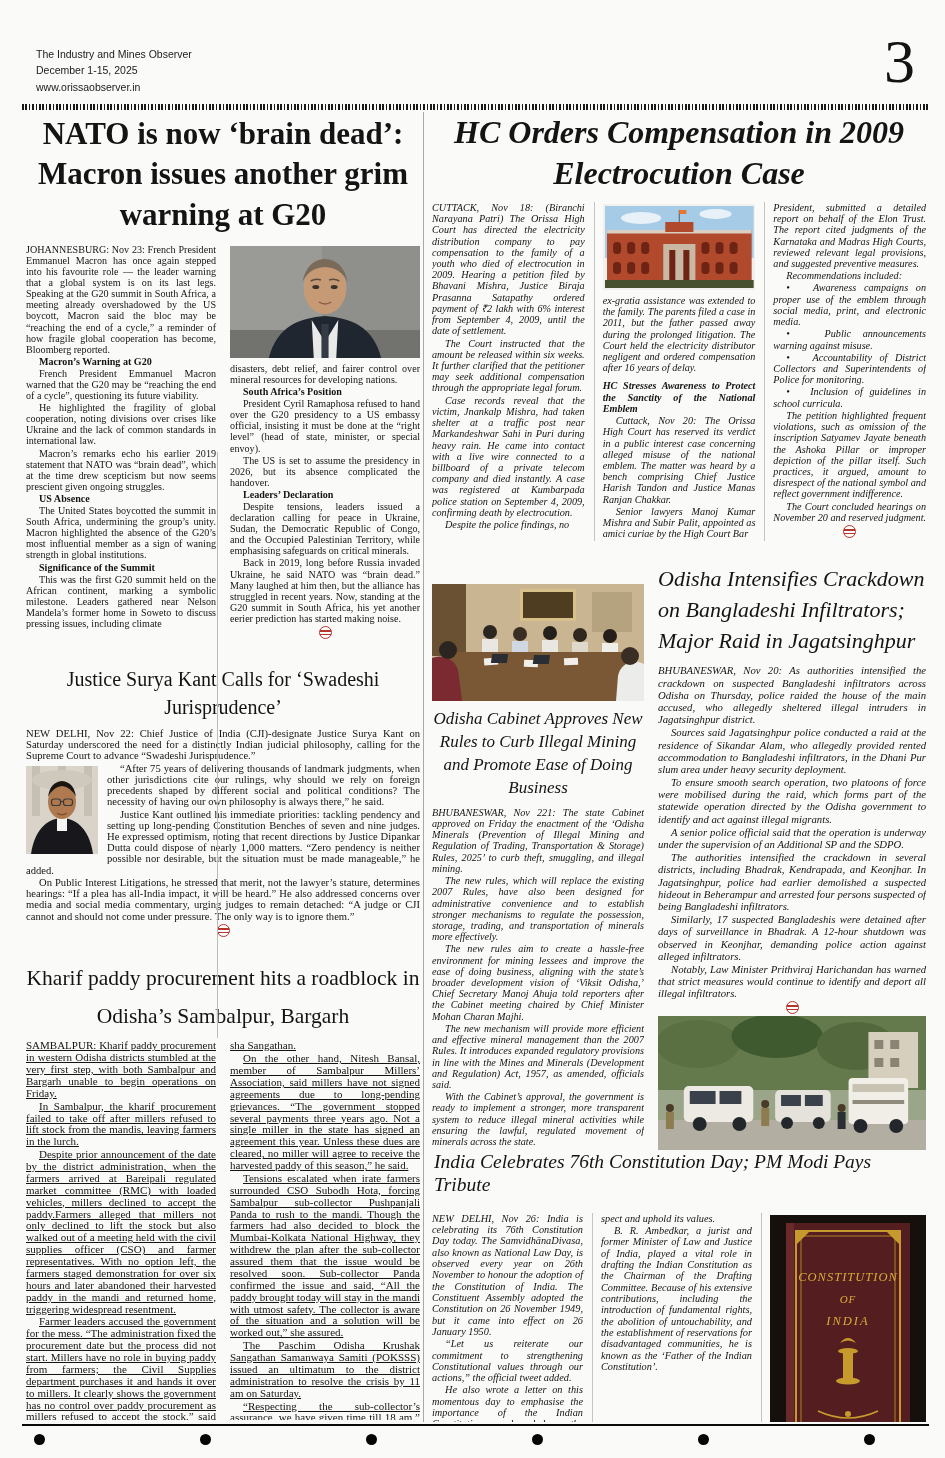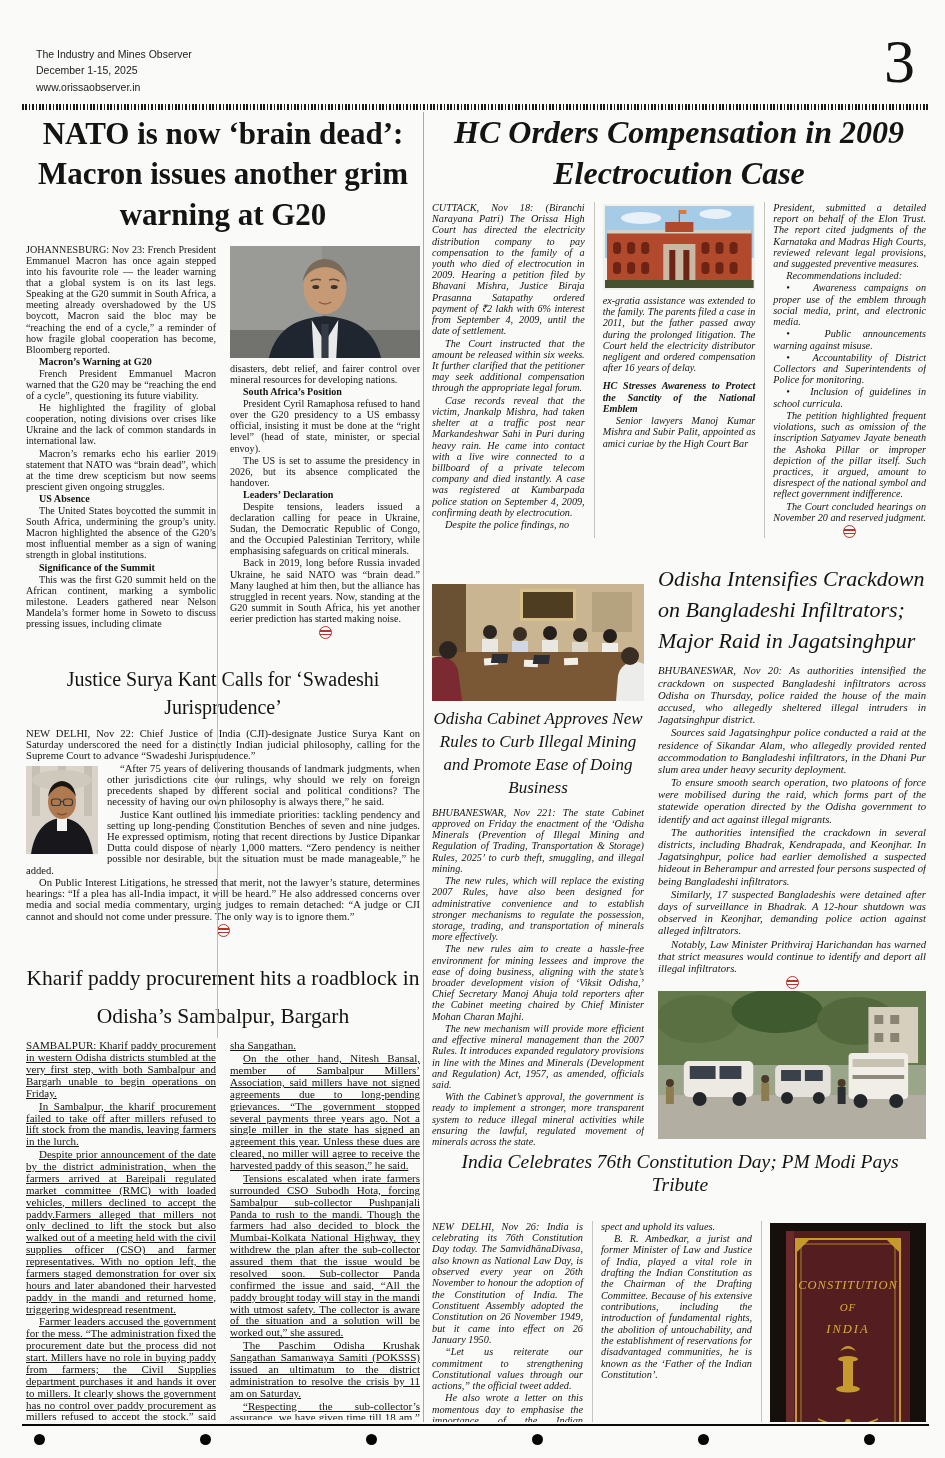--- a/index.html
+++ b/index.html
@@ -27,21 +27,21 @@
   .art-cabinet{top:470px;width:212px;right:auto;height:566px;}
   .art-crackdown{top:452px;left:226px;height:586px;}
   .art-india{top:1038px;height:272px;}
   h1,h2,h3{margin:0;font-weight:700;text-align:center;}
   .h-nato{font-size:31px;line-height:1.3;margin:2px 0 9px;}
   .h-hc{font-size:32px;line-height:1.28;margin:0 0 8px;}
   .h-justice{font-size:20px;font-weight:400;line-height:1.4;margin:0 0 7px;}
   .h-kharif{font-size:21.5px;font-weight:400;line-height:1.75;margin:0 0 5px;}
   .h-cabinet{font-size:17px;font-weight:400;line-height:1.35;margin:7px 0 7px;}
   .h-crackdown{font-size:22px;font-weight:400;line-height:1.4;text-align:left;margin:0 0 8px;}
-  .h-india{font-size:19.5px;font-weight:400;text-align:center;line-height:1.2;margin:0 0 24px;padding-left:2px;}
+  .h-india{font-size:19.5px;font-weight:400;text-align:left;line-height:1.2;margin:0 0 16px;padding-left:2px;}
   
   .cols{display:flex;gap:14px;}
   .cols>.col{flex:1;min-width:0;}
   .divided{gap:9px;}
   .divided>.col+.col{border-left:1px solid #c3c3bf;padding-left:8px;}
   .bd p{margin:0 0 1px;text-align:justify;text-indent:13px;}
   .bd p.nd{text-indent:0;}
   .bd p.sub{font-weight:700;}
   .bd p.gap{margin-top:7px;}
   .art-nato .bd{font-size:10.1px;line-height:1.1;}
@@ -220,20 +220,21 @@
                 <rect x="66" y="46" width="6" height="30"></rect>
                   <rect x="80" y="46" width="6" height="30"></rect>
               </g>
               <line x1="76" y1="6" x2="76" y2="18" stroke="#6b6b6b" stroke-width="1.2"></line>
               <rect x="76" y="6" width="7" height="4" fill="#e8762e"></rect>
               <rect x="2" y="76" width="148" height="8" fill="#46522f"></rect>
             </svg>
           </span>
           <p class="nd">ex-gratia assistance was extended to the family. The parents filed a case in 2011, but the father passed away during the prolonged litigation. The Court held the electricity distributor negligent and ordered compensation after 16 years of delay.</p>
           <p class="sub gap nd">HC Stresses Awareness to Protect the Sanctity of the National Emblem</p>
+          <p>Cuttack, Nov 20: The Orissa High Court has reserved its verdict in a public interest case concerning alleged misuse of the national emblem. The matter was heard by a bench comprising Chief Justice Harish Tandon and Justice Manas Ranjan Chakkar.</p>
           <p>Senior lawyers Manoj Kumar Mishra and Subir Palit, appointed as amici curiae by the High Court Bar</p>
         </div>
         <div class="col">
           <p class="nd">President, submitted a detailed report on behalf of the Elon Trust. The report cited judgments of the Karnataka and Madras High Courts, reviewed relevant legal provisions, and suggested preventive measures.</p>
           <p>Recommendations included:</p>
           <ul class="bul">
             <li>Awareness campaigns on proper use of the emblem through social media, print, and electronic media.</li>
             <li>Public announcements warning against misuse.</li>
             <li>Accountability of District Collectors and Superintendents of Police for monitoring.</li>
             <li>Inclusion of guidelines in school curricula.</li>
@@ -293,20 +294,21 @@
 
       </div>
     </article>
 
     <article class="art-crackdown">
       <h3 class="h-crackdown">Odisha Intensifies Crackdown on Bangladeshi Infiltrators; Major Raid in Jagatsinghpur</h3>
       <div class="bd">
         <p class="nd">BHUBANESWAR, Nov 20: As authorities intensified the crackdown on suspected Bangladeshi infiltrators across Odisha on Thursday, police raided the house of the main accused, who allegedly sheltered illegal intruders in Jagatsinghpur district.</p>
         <p>Sources said Jagatsinghpur police conducted a raid at the residence of Sikandar Alam, who allegedly provided rented accommodation to Bangladeshi infiltrators, in the Dhani Pur slum area under heavy security deployment.</p>
         <p>To ensure smooth search operation, two platoons of force were mobilised during the raid, which forms part of the statewide operation directed by the Odisha government to identify and act against illegal migrants.</p>
+        <p>A senior police official said that the operation is underway under the supervision of an Additional SP and the SDPO.</p>
         <p>The authorities intensified the crackdown in several districts, including Bhadrak, Kendrapada, and Keonjhar. In Jagatsinghpur, police had earlier demolished a suspected hideout in Beherampur and arrested four persons suspected of being Bangladeshi infiltrators.</p>
         <p>Similarly, 17 suspected Bangladeshis were detained after days of surveillance in Bhadrak. A 12-hour shutdown was observed in Keonjhar, demanding police action against alleged infiltrators.</p>
         <p>Notably, Law Minister Prithviraj Harichandan has warned that strict measures would continue to identify and deport all illegal infiltrators.</p>
         <span class="end">
             <span class="stamp"></span>
           </span>
       </div>
       <span class="ph">
         <svg width="100%" height="148" viewBox="0 0 270 148" preserveAspectRatio="none">
           <rect width="270" height="148" fill="#9aa58a"></rect>

